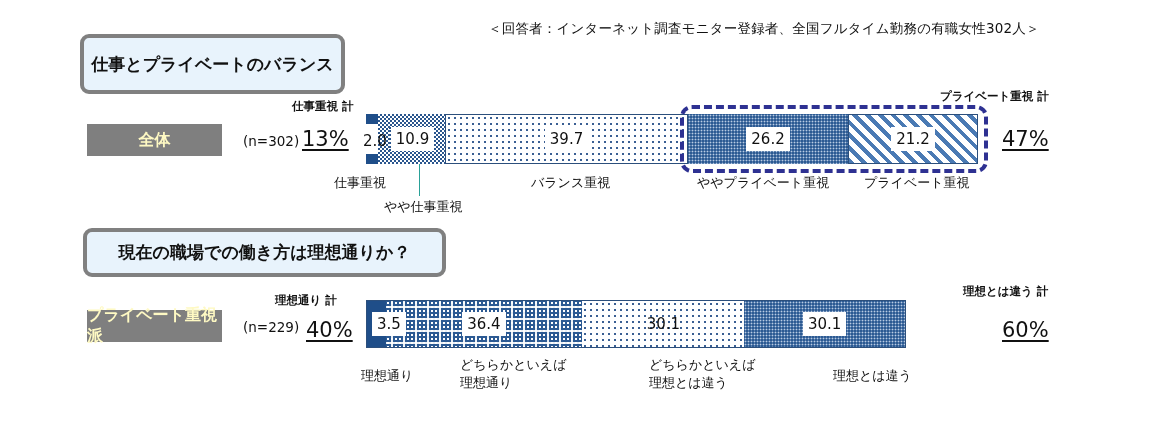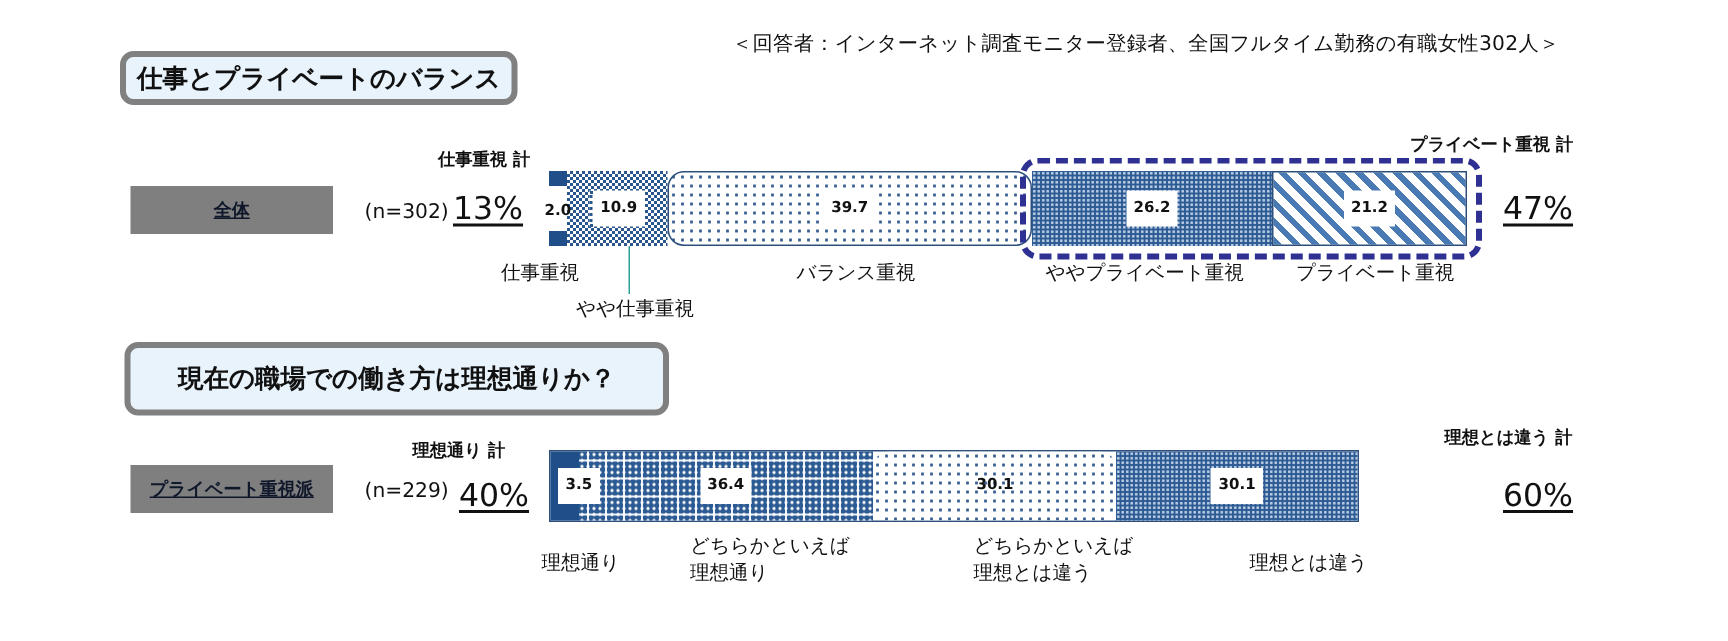--- a/index.html
+++ b/index.html
@@ -8,45 +8,44 @@
     font-family: "DejaVu Sans", "Liberation Sans", sans-serif; color:#111;
   }
   .abs { position:absolute; }
   .note { left:488px; top:20px; font-size:13.5px; letter-spacing:0.2px; white-space:nowrap; }
   .section-title {
     background:#e8f3fc; border:4px solid #808080; border-radius:9px;
     font-size:17px; font-weight:bold; display:flex; align-items:center; justify-content:center;
     box-sizing:border-box; white-space:nowrap;
   }
   .group-label {
-    background:#7f7f7f; color:#0f172a; font-size:12px; font-weight:bold;
-    display:flex; align-items:center; justify-content:center; box-sizing:border-box;text-decoration:underline;
+    background:#7f7f7f; color:#fef9c3; font-size:16px; font-weight:bold;
+    display:flex; align-items:center; justify-content:center; box-sizing:border-box;
   }
   .n-label { font-size:13.5px; white-space:nowrap; }
   .total-cap { font-size:11.5px; font-weight:bold; white-space:nowrap; }
   .total-val { font-size:21px; text-decoration:underline; text-underline-offset:3px; white-space:nowrap; }
   .bar { display:flex; box-sizing:border-box; }
   .seg { position:relative; height:100%; box-sizing:border-box; display:flex; align-items:center; justify-content:center; }
-  .val { background:#fff; font-size:10px; padding:2px 5px; line-height:20px; white-space:nowrap;font-weight:bold; }
+  .val { background:#fff; font-size:15px; padding:2px 5px; line-height:20px; white-space:nowrap; }
   .cat { font-size:13px; white-space:nowrap; line-height:18px; }
 
   
   .p-solid { background:#1f4e89; }
   .p-check {
     background-color:#fff;
     background-image:
       linear-gradient(45deg, #2a568e 25%, transparent 25%, transparent 75%, #2a568e 75%),
       linear-gradient(45deg, #2a568e 25%, transparent 25%, transparent 75%, #2a568e 75%);
     background-size:4px 4px; background-position:0 0, 2px 2px;
   }
   .p-dots {
     background-color:#fff;
     background-image: radial-gradient(#3a5f93 0.9px, transparent 1.1px);
     background-size:6px 6px;
-    border-radius:11px;
   }
   .p-dense {
     background-color:#2c5a93;
     background-image:
       radial-gradient(#b9cbe3 0.8px, transparent 1.1px);
     background-size:3px 3px;
   }
   .p-diag {
     background: repeating-linear-gradient(45deg, #4a7ab4 0 4px, #ffffff 4px 9px);
   }
@@ -63,21 +62,21 @@
   .dash-box {
     border:4px dashed #2e3192; border-radius:12px; box-sizing:border-box;
   }
   .leader { background:#2aa198; width:1px; }
 </style>
 </head>
 <body>
 
 <div class="abs note">＜回答者：インターネット調査モニター登録者、全国フルタイム勤務の有職女性302人＞</div>
 
-<div class="abs section-title" style="left:80px;top:34px;width:265px;height:36px;">仕事とプライベートのバランス</div>
+<div class="abs section-title" style="left:80px;top:34px;width:265px;height:60px;">仕事とプライベートのバランス</div>
 
 <div class="abs group-label" style="left:87px;top:124px;width:135px;height:32px;">全体</div>
 
 <div class="abs n-label" style="left:243px;top:133px;">(n=302)</div>
 
 <div class="abs total-cap" style="left:272px;top:99px;margin-left:20px;">仕事重視  計</div>
 <div class="abs total-val" style="left:302px;top:127px;">13%</div>
 
 <div class="abs total-cap" style="left:940px;top:89px;">プライベート重視  計</div>
 <div class="abs total-val" style="left:1002px;top:127px;">47%</div>

